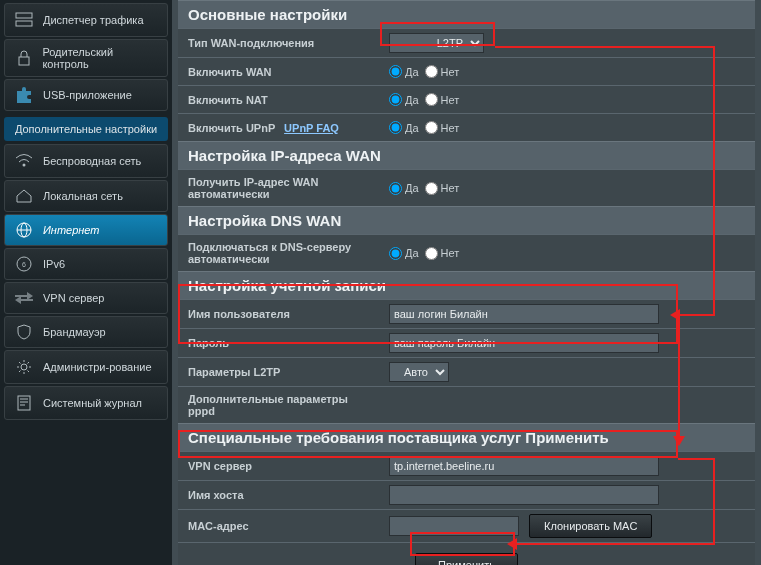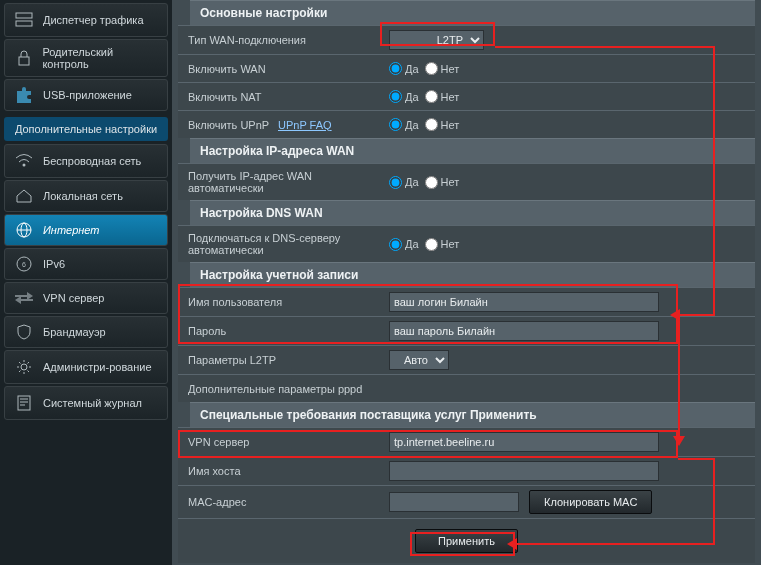--- a/index.html
+++ b/index.html
@@ -55,36 +55,36 @@
 .main {
   flex: 1;
   background: #414c52;
   padding: 0 6px 6px;
   overflow-y: auto;
 }
 .group-title {
   background: #56626a;
   color: #eef2f4;
   padding: 5px 10px;
-  font-size: 12px;
+  font-size: 15px;
   font-weight: bold;
   border-top: 1px solid #6a767e;
-  margin-left: 12px;
 }
 .row {
   display: flex;
   align-items: center;
   border-top: 1px solid #5a666e;
   background: #3d474c;
   min-height: 28px;
 }
 .row-label {
   width: 205px;
   padding: 6px 10px;
   color: #c8d0d4;
+  font-weight: bold;
 }
 .row-value {
   flex: 1;
   padding: 4px 6px;
   display: flex;
   align-items: center;
   gap: 10px;
 }
 select, input[type=text] {
   background: #56626a;

